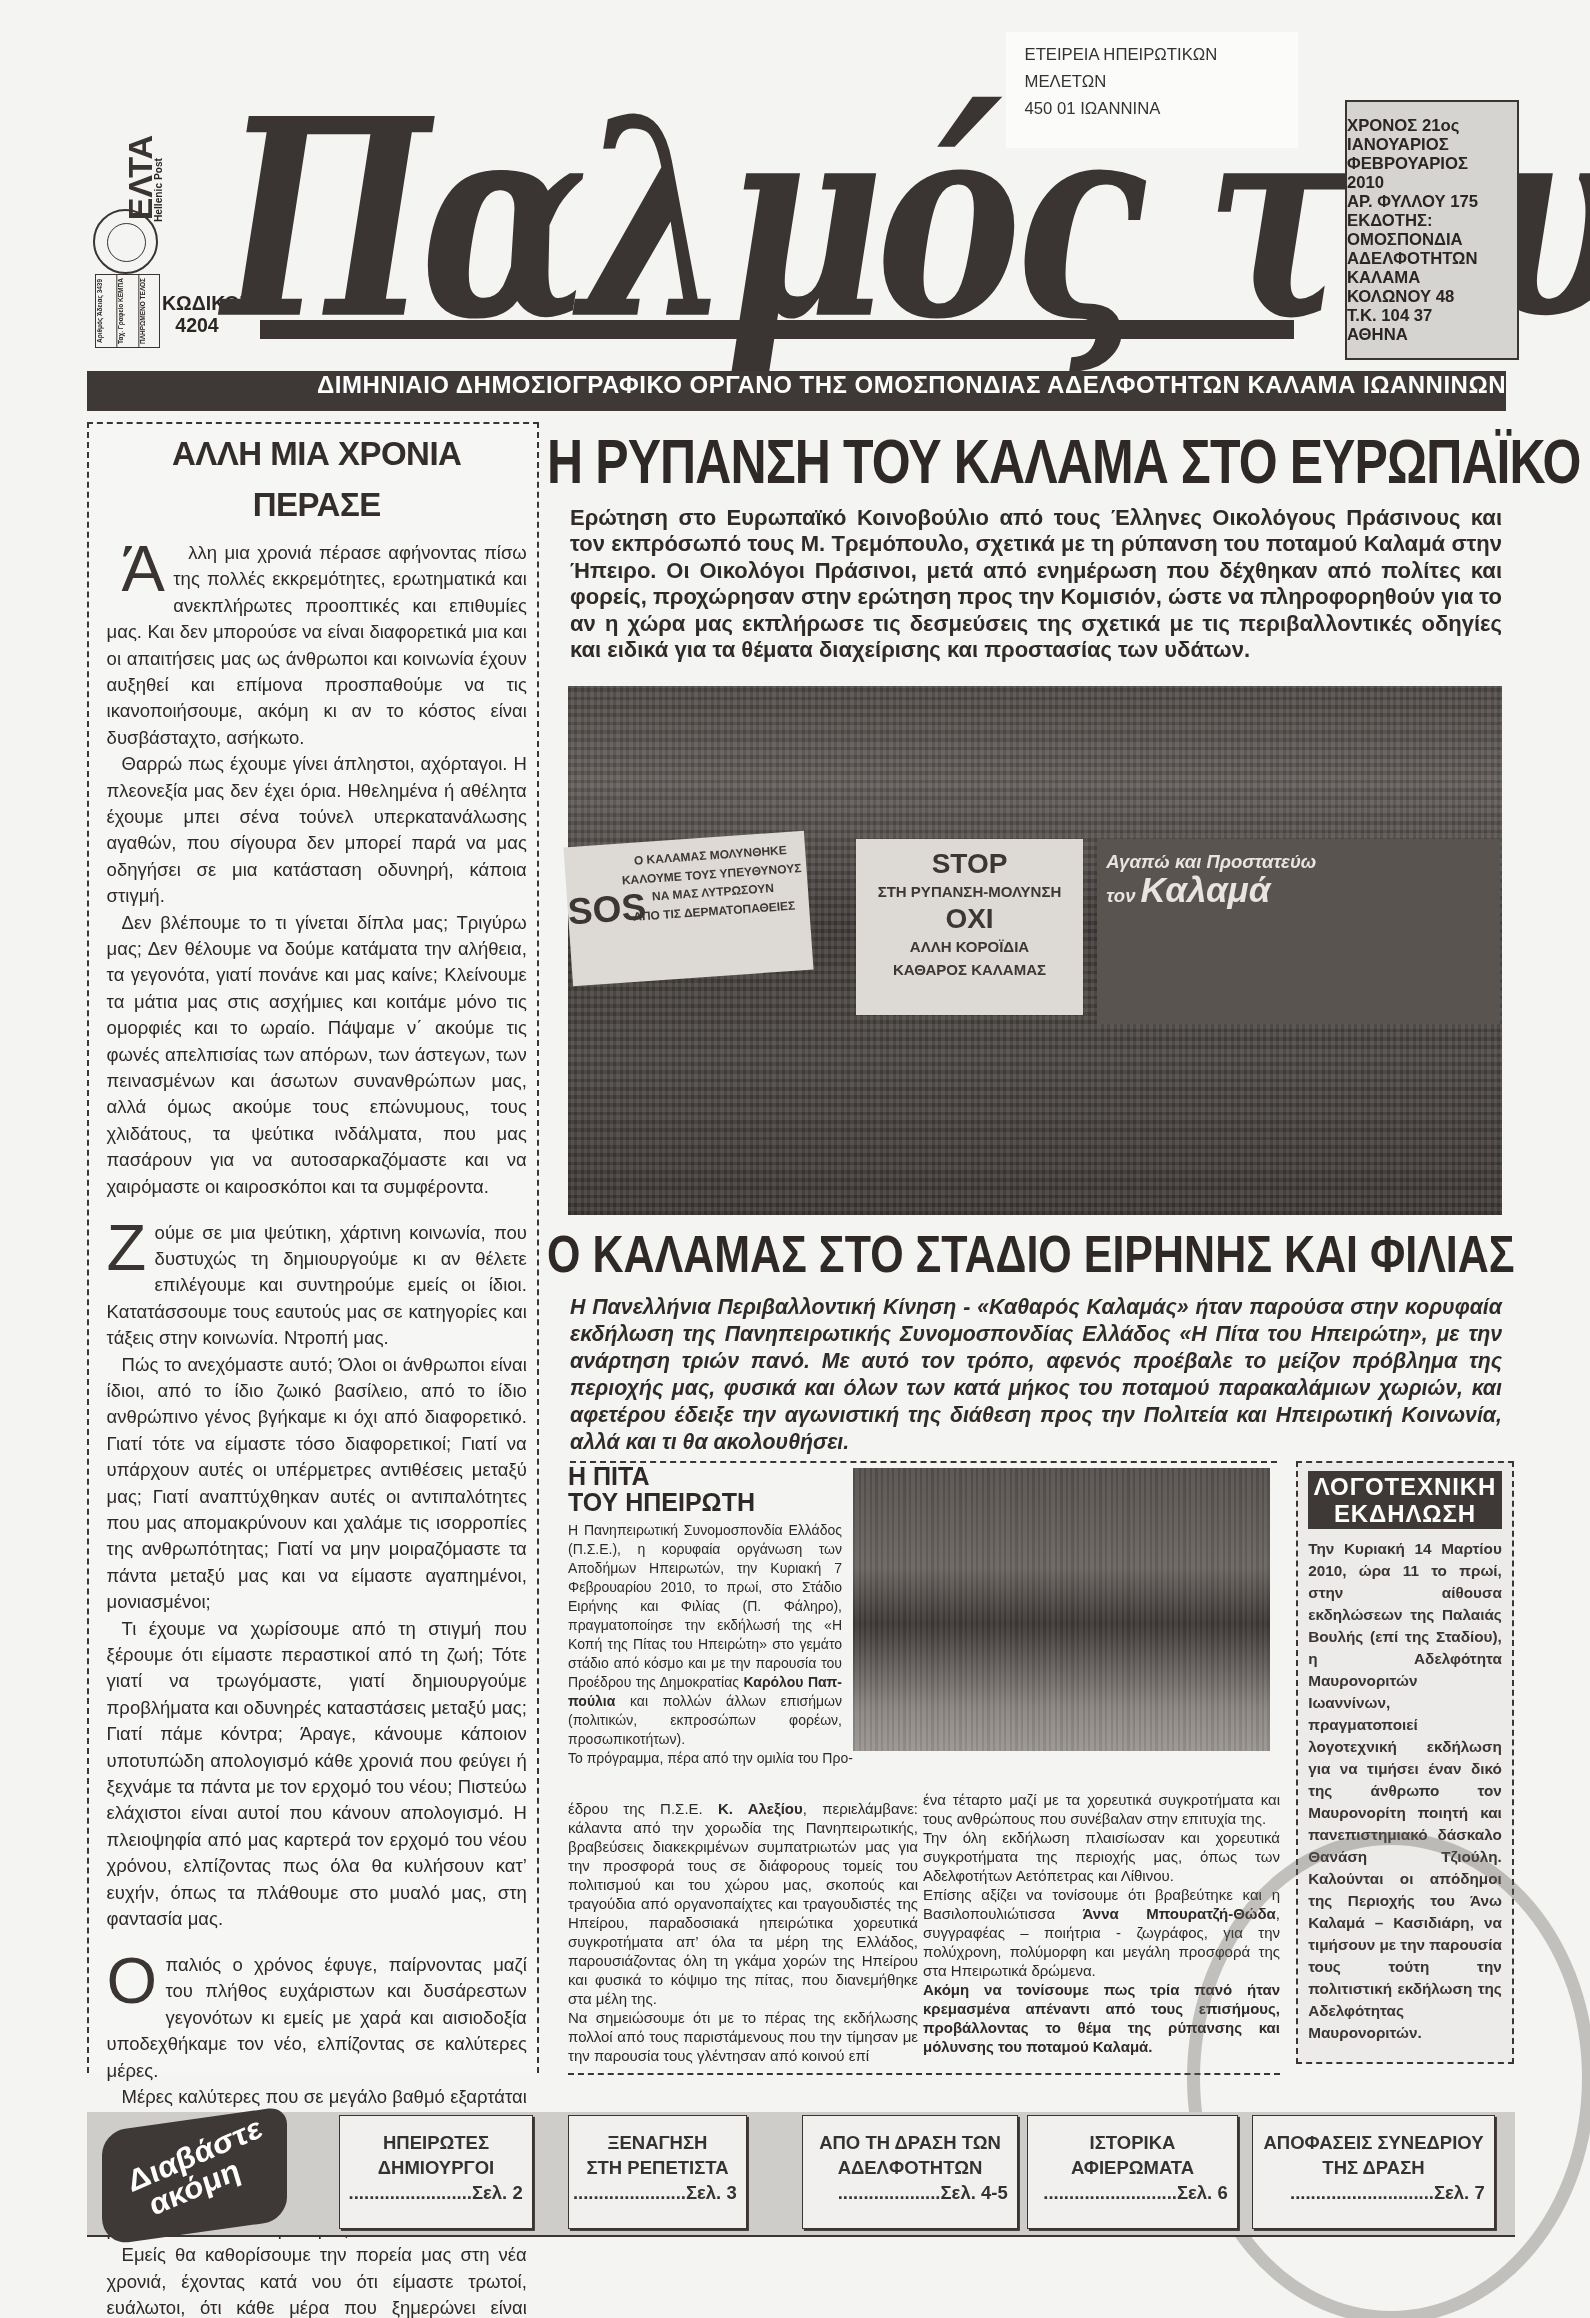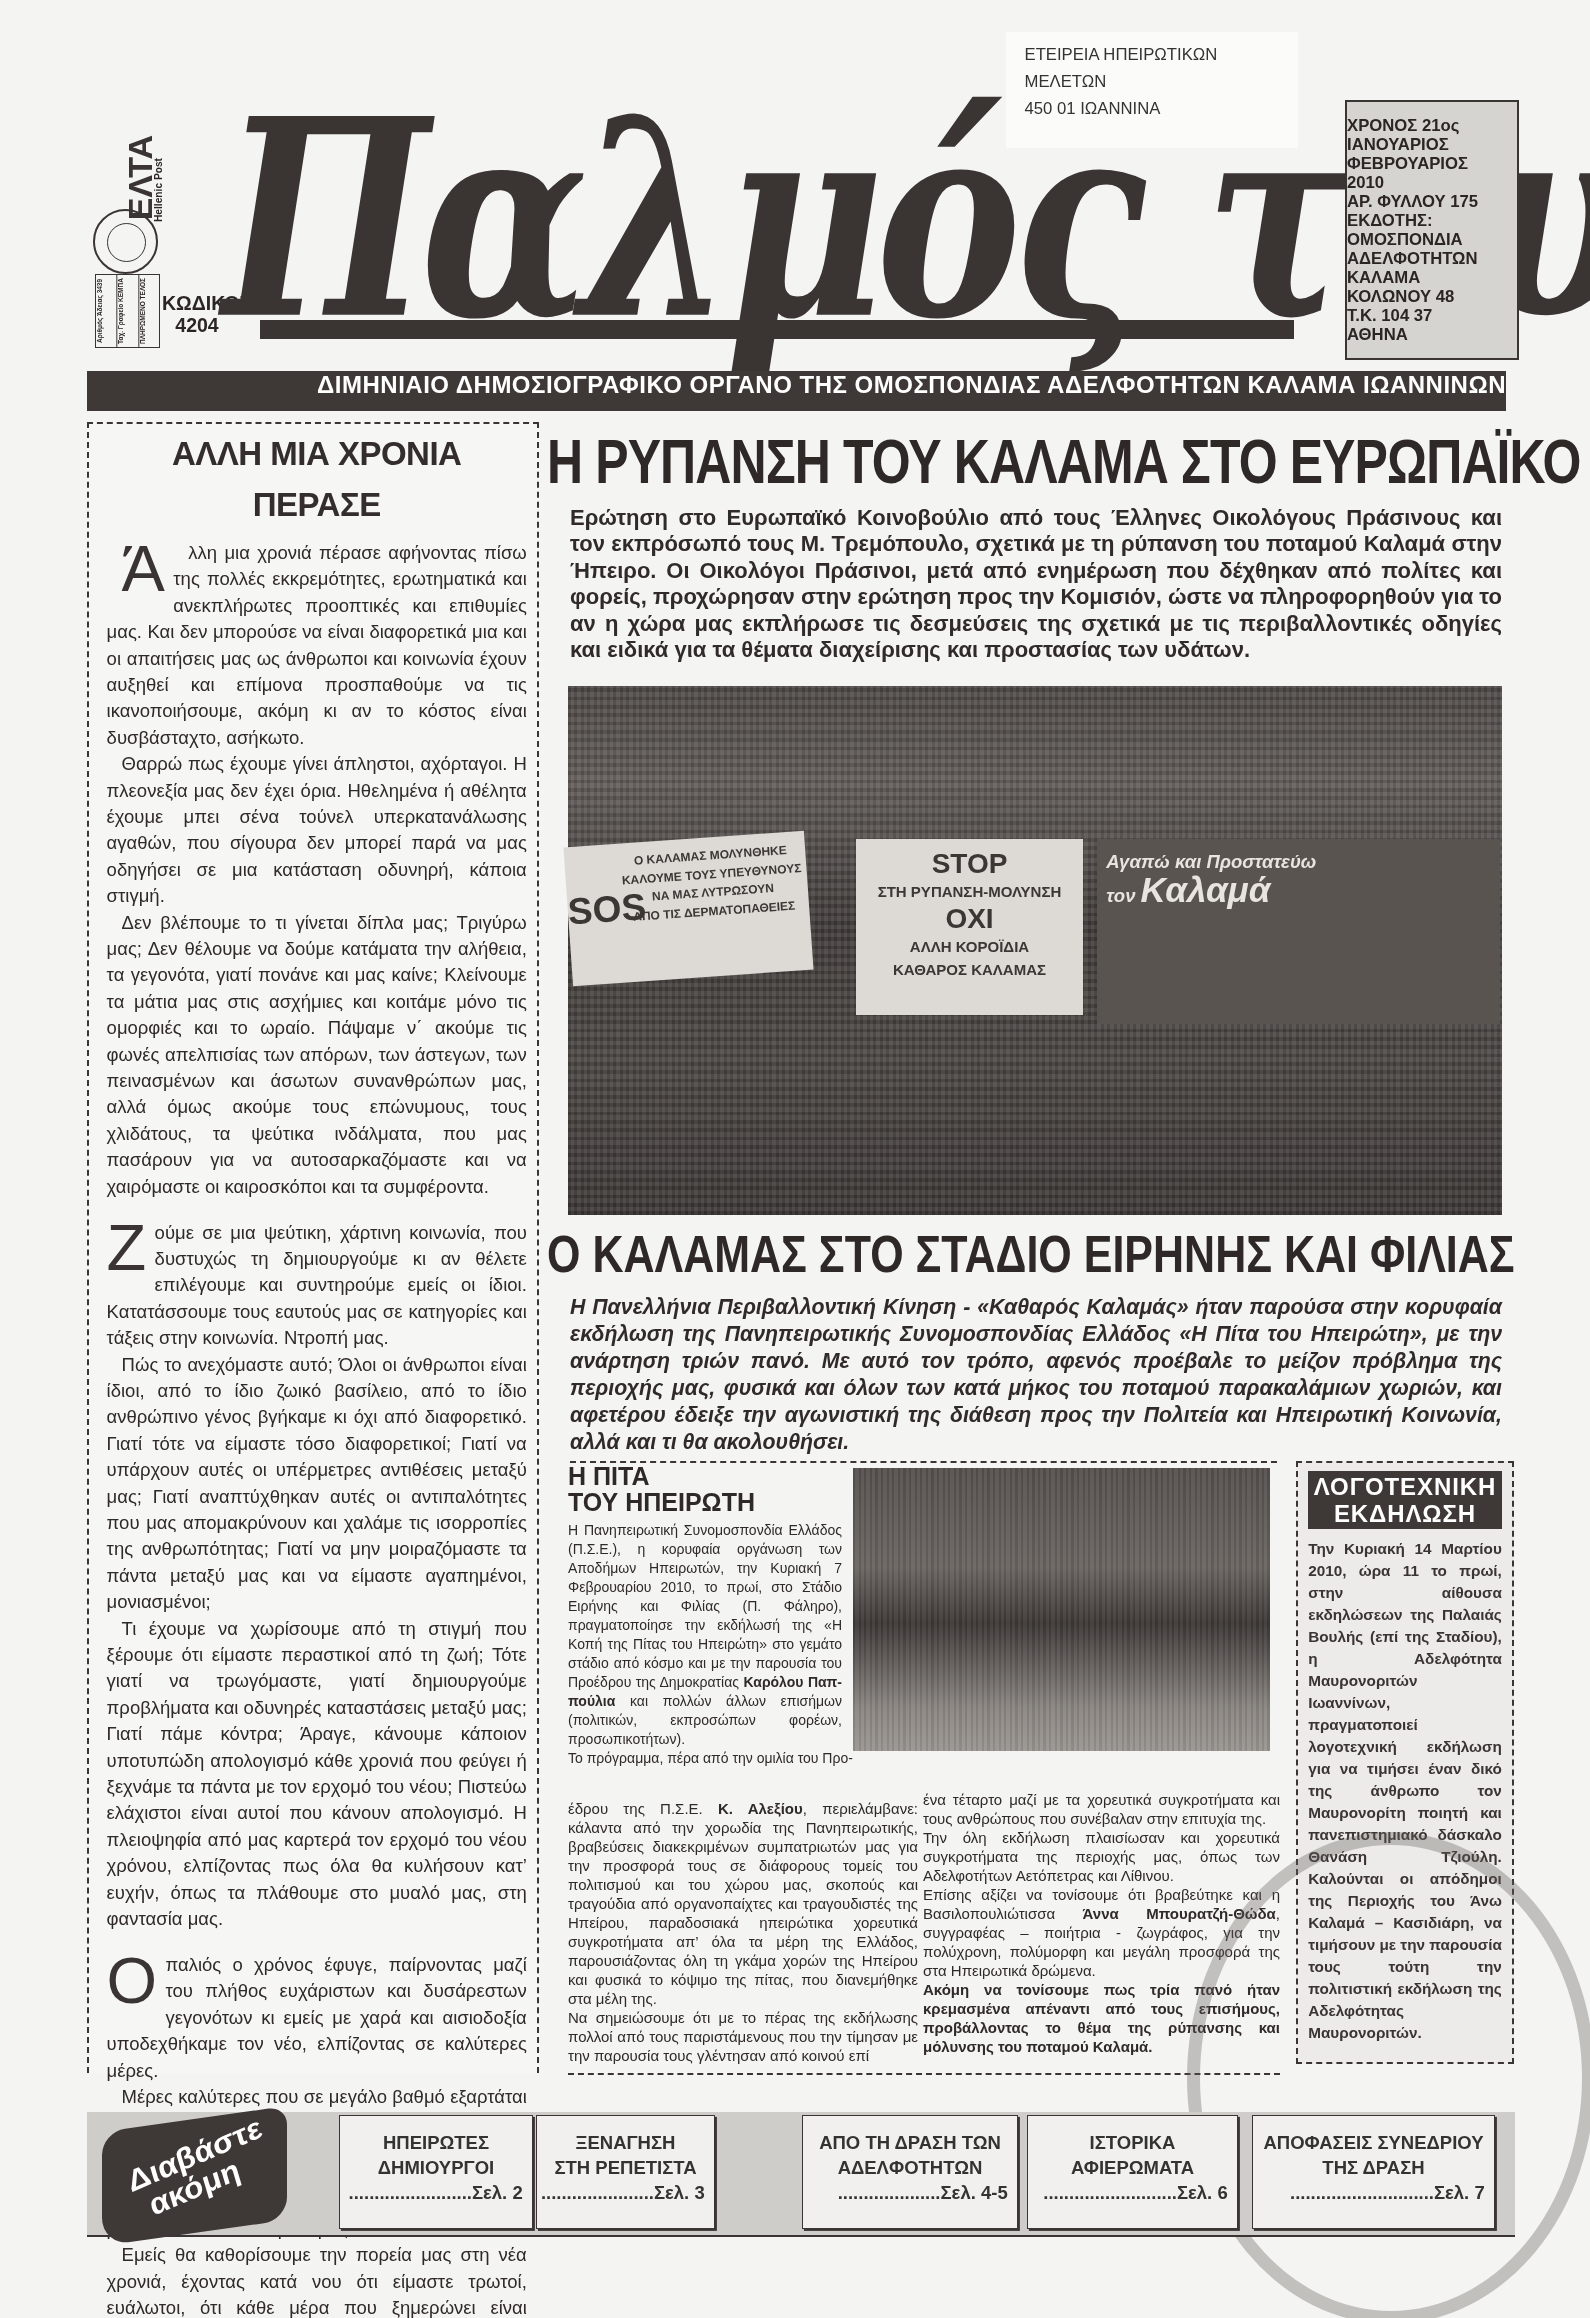--- a/index.html
+++ b/index.html
@@ -252,21 +252,21 @@
 <div class="abs read-more-strip"></div>
 <div class="abs read-more-badge">
   <span>Διαβάστε</span>
   <span>ακόμη</span>
 </div>
 <div class="toc-item" style="left:339px;width:194px;">
   <div>ΗΠΕΙΡΩΤΕΣ</div>
   <div>ΔΗΜΙΟΥΡΓΟΙ</div>
   <span class="pg">........................Σελ. 2</span>
 </div>
-<div class="toc-item" style="left:536px;width:179px;">
+<div class="toc-item" style="left:568px;width:179px;">
   <div>ΞΕΝΑΓΗΣΗ</div>
   <div>ΣΤΗ ΡΕΠΕΤΙΣΤΑ</div>
   <span class="pg">......................Σελ. 3</span>
 </div>
 <div class="toc-item" style="left:802px;width:216px;">
   <div>ΑΠΟ ΤΗ ΔΡΑΣΗ ΤΩΝ</div>
   <div>ΑΔΕΛΦΟΤΗΤΩΝ</div>
   <span class="pg">....................Σελ. 4-5</span>
 </div>
 <div class="toc-item" style="left:1027px;width:211px;">

